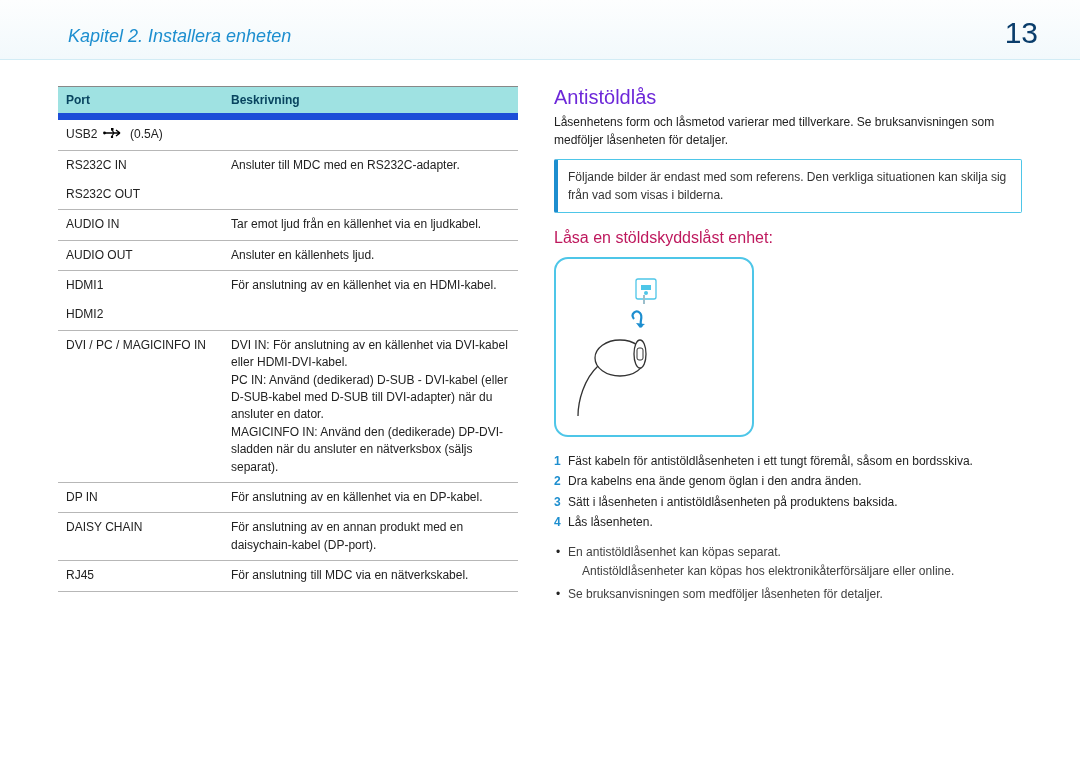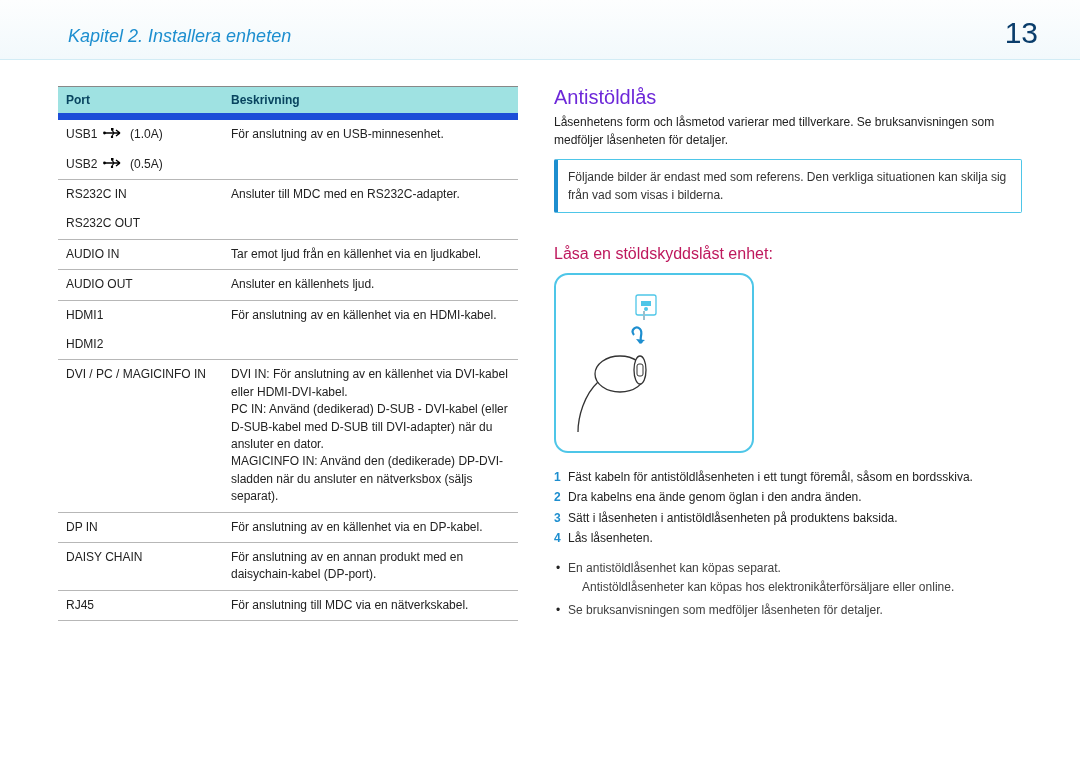--- a/index.html
+++ b/index.html
@@ -84,21 +84,21 @@
     line-height: 1.5;
     margin-bottom: 10px;
   }
   .note-box {
     border: 1px solid #4ec6e8;
     border-left: 4px solid #1d8ecf;
     padding: 8px 10px;
     font-size: 12px;
     color: #333;
     line-height: 1.5;
-    margin-bottom: 32px;
+    margin-bottom: 16px;
     border-radius: 2px;
   }
   .sub-title {
     font-size: 16px;
     color: #be185d;
     font-weight: 500;
     margin-bottom: 10px;
   }
   .illus-box {
     width: 200px;
@@ -165,30 +165,20 @@
   <div class="left-col">
     <table class="ports">
       <thead>
         <tr>
           <th>Port</th>
           <th>Beskrivning</th>
         </tr>
       </thead>
       <tbody id="ports-body">
           <tr>
-            <td class="port noborder"><span>USB1</span> <span class="usb-icon"><svg width="22" height="10" viewBox="0 0 22 10">
-                  <path d="M1 5 H17 M17 5 L13 2 M17 5 L13 8" stroke="#000" stroke-width="1.4" fill="none"></path>
-                  <circle cx="1.5" cy="5" r="1.4" fill="#000"></circle>
-                  <rect x="8" y="0" width="2.5" height="2.5" fill="#000"></rect>
-                  <circle cx="9" cy="9" r="1.2" fill="#000"></circle>
-                  <path d="M9 2 L11 5 M9 8 L11 5" stroke="#000" stroke-width="1.2"></path>
-                </svg></span> <span>(1.0A)</span></td>
-            <td class="noborder" style="white-space: pre-line;">För anslutning av en USB-minnesenhet.</td>
-          </tr>
-          <tr>
             <td class="port"><span>USB2</span> <span class="usb-icon"><svg width="22" height="10" viewBox="0 0 22 10">
                   <path d="M1 5 H17 M17 5 L13 2 M17 5 L13 8" stroke="#000" stroke-width="1.4" fill="none"></path>
                   <circle cx="1.5" cy="5" r="1.4" fill="#000"></circle>
                   <rect x="8" y="0" width="2.5" height="2.5" fill="#000"></rect>
                   <circle cx="9" cy="9" r="1.2" fill="#000"></circle>
                   <path d="M9 2 L11 5 M9 8 L11 5" stroke="#000" stroke-width="1.2"></path>
                 </svg></span> <span>(0.5A)</span></td>
             <td class="" style="white-space: pre-line;"></td>
           </tr>
           <tr>

